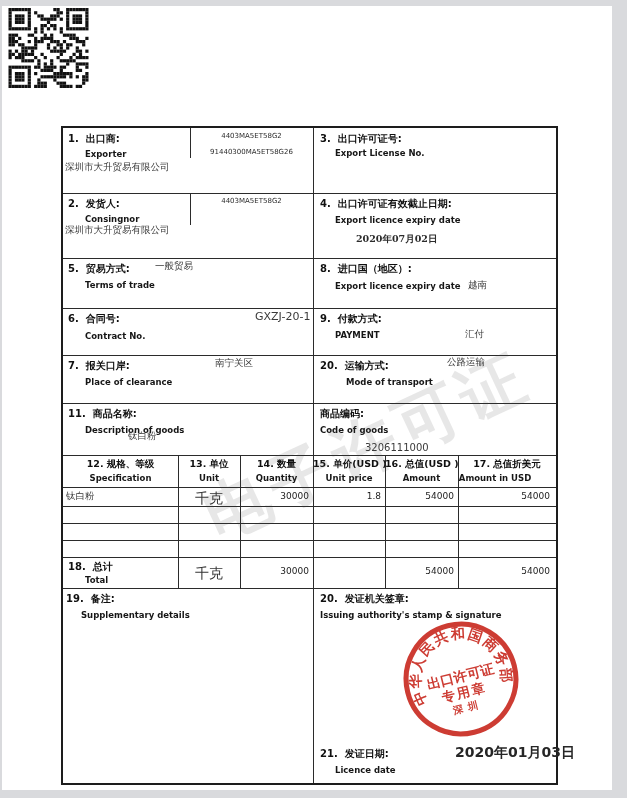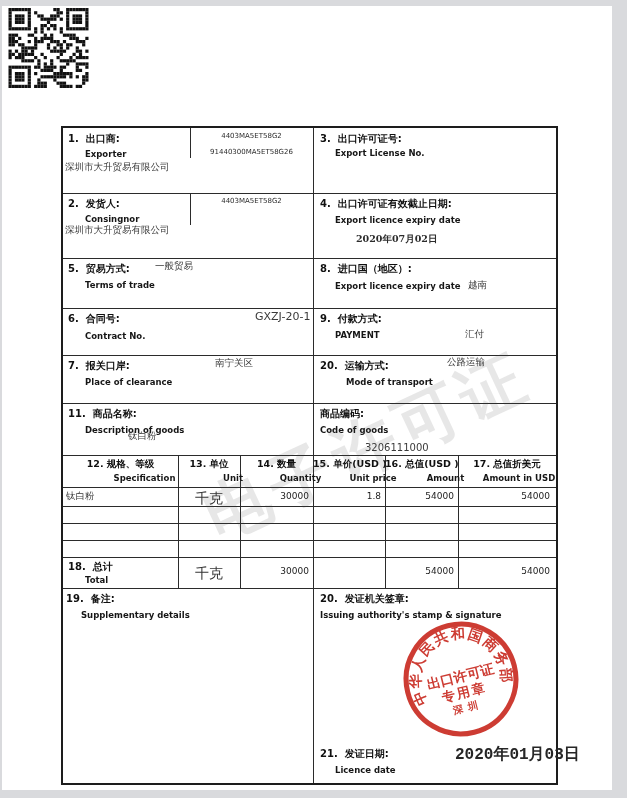--- a/index.html
+++ b/index.html
@@ -17,23 +17,23 @@
   .vline{position:absolute;width:1px;background:#2b2b2b;}
   .lbl{position:absolute;font-size:10px;font-weight:bold;color:#101010;white-space:nowrap;}
   .lbl .num{display:inline-block;margin-right:7px;}
   .en{position:absolute;font-size:8.5px;font-weight:bold;color:#161616;white-space:nowrap;}
   .val{position:absolute;font-family:"DejaVu Serif","Liberation Serif",serif;font-size:9.5px;color:#3a3a3a;white-space:nowrap;}
   .code{position:absolute;font-size:7px;color:#2c2c2c;text-align:center;white-space:nowrap;}
   .bignum{position:absolute;font-size:15px;color:#1e1e1e;letter-spacing:.5px;white-space:nowrap;}
   .numcell{position:absolute;font-size:9px;color:#1c1c1c;text-align:right;white-space:nowrap;}
   .ctrcell{position:absolute;font-family:Liberation Serif, serif;font-size:14px;color:#333;text-align:center;white-space:nowrap;}
   .hzh{position:absolute;font-size:9.5px;font-weight:bold;color:#101010;text-align:center;white-space:nowrap;}
-  .hen{position:absolute;font-size:8.5px;font-weight:bold;color:#161616;text-align:center;white-space:nowrap;margin-left:24px;}
+  .hen{position:absolute;font-size:8.5px;font-weight:bold;color:#161616;text-align:center;white-space:nowrap;}
   .stamp{position:absolute;left:396px;top:610px;width:126px;height:126px;z-index:40;}
-  .date21{position:absolute;font-size:16px;font-weight:bold;color:#262626;white-space:nowrap;font-family:Liberation Mono, monospace;}
+  .date21{position:absolute;font-size:14px;font-weight:bold;color:#262626;white-space:nowrap;}
 </style>
 </head>
 <body>
 
 <div class="canvas">
   <div class="sheet">
 
     <svg id="qr-svg" class="qr" viewBox="0 0 25 25" fill="#111">
         <rect x="0" y="0" width="1" height="1"></rect>
         <rect x="1" y="0" width="1" height="1"></rect>

